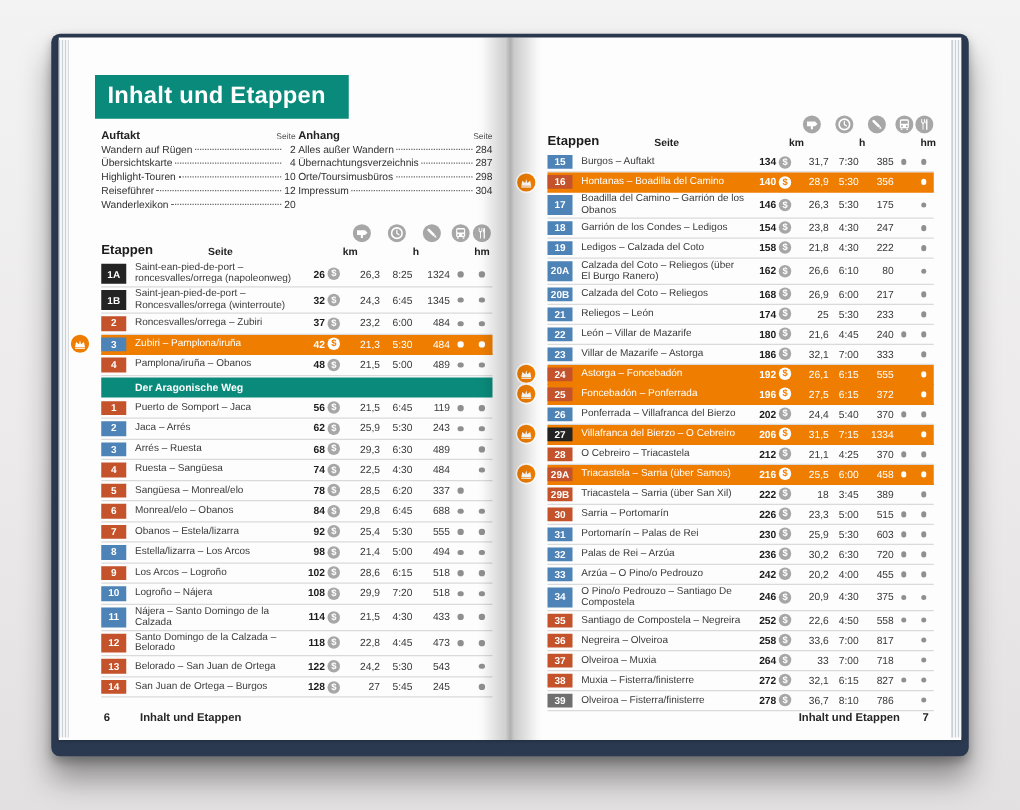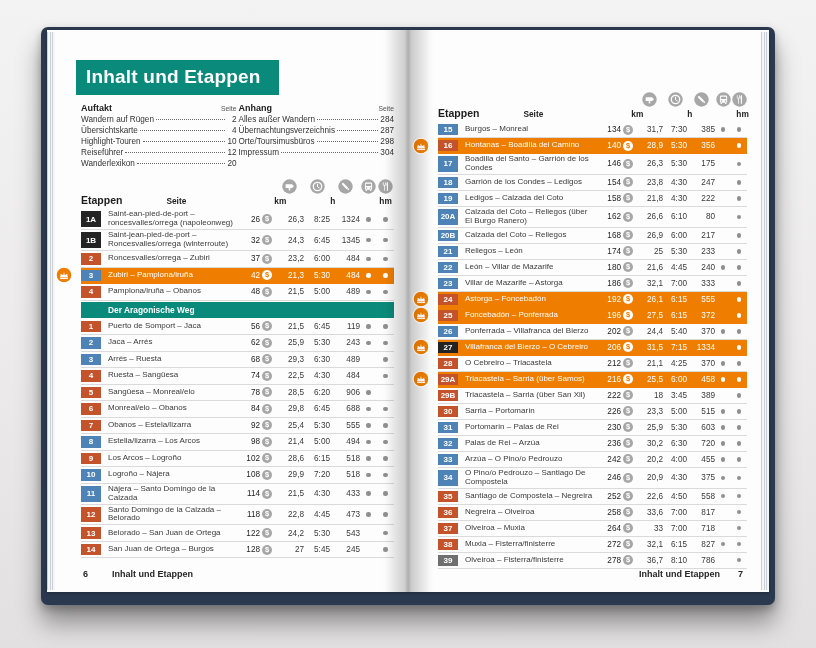--- a/index.html
+++ b/index.html
@@ -45,21 +45,21 @@
   .left-t .w-badge{width:20px;} .left-t .w-page{width:24px;} .left-t .w-ric{width:14px;}
   .left-t .w-km{width:30px;} .left-t .w-h{width:26px;} .left-t .w-hm{width:30px;}
   .left-t .w-bus{width:17px;} .left-t .w-eat{width:17px;}
   .right-t .w-badge{width:20px;} .right-t .w-page{width:22px;} .right-t .w-ric{width:14px;}
   .right-t .w-km{width:28px;} .right-t .w-h{width:24px;} .right-t .w-hm{width:28px;}
   .right-t .w-bus{width:16px;} .right-t .w-eat{width:16px;}
   .left-t{--rh:13.5px;} .right-t{--rh:13px;}
 
   .erow{display:flex;align-items:center;border-bottom:1px solid #dadada;min-height:var(--rh);padding:1px 0;position:relative;}
   .erow .name{flex:1;min-width:0;padding:0 3px 0 7px;font-size:8px;line-height:1.12;color:#3a3a3a;}
-  .erow .pnum{font-size:8.2px;font-weight:400;color:#1d1d1d;text-align:right;}
+  .erow .pnum{font-size:8.2px;font-weight:700;color:#1d1d1d;text-align:right;}
   .erow .val{font-size:8.2px;color:#3a3a3a;text-align:right;}
   .badge{align-self:stretch;margin:1px 0;display:flex;align-items:center;justify-content:center;color:#fff;font-weight:700;font-size:8px;}
   .c-rust{background:var(--c-rust);} .c-blue{background:var(--c-blue);}
   .c-black{background:var(--c-black);} .c-gray{background:var(--c-gray);}
   .ric{width:10px;height:10px;border-radius:50%;background:var(--icon-gray);color:#fff;font-size:7.5px;line-height:10px;text-align:center;font-weight:700;display:block;}
   .dot{width:4.5px;height:4.5px;border-radius:50%;background:#8f8f8f;display:block;}
   .sec{background:var(--teal);color:#fff;font-weight:700;font-size:8.4px;padding:3px 0 3px 27px;margin:1px 0;}
   .erow.hl{background:var(--orange);border-bottom-color:var(--orange);}
   .erow.hl .name,.erow.hl .val{color:#fff;}
   .erow.hl .pnum{color:#fff;}
@@ -377,21 +377,21 @@
             </div>
             <div class="erow">
               <div class="w-badge badge c-rust">5</div>
               <div class="name">Sangüesa – Monreal/elo</div>
               <div class="w-page pnum">78</div>
               <div class="w-ric cen">
                 <span class="ric">$</span>
               </div>
               <div class="w-km val">28,5</div>
               <div class="w-h val">6:20</div>
-              <div class="w-hm val">906</div>
+              <div class="w-hm val">337</div>
               <div class="w-bus cen">
                 <span class="dot"></span>
               </div>
               <div class="w-eat cen"></div>
             </div>
             <div class="erow">
               <div class="w-badge badge c-rust">6</div>
               <div class="name">Monreal/elo – Obanos</div>
               <div class="w-page pnum">84</div>
               <div class="w-ric cen">
@@ -613,21 +613,21 @@
               <div class="w-page lab">Seite</div>
               <div class="w-ric"></div>
               <div class="w-km lab">km</div>
               <div class="w-h lab">h</div>
               <div class="w-hm lab">hm</div>
               <div class="w-bus"></div>
               <div class="w-eat"></div>
             </div>
             <div class="erow">
               <div class="w-badge badge c-blue">15</div>
-              <div class="name">Burgos – Monreal</div>
+              <div class="name">Burgos – Auftakt</div>
               <div class="w-page pnum">134</div>
               <div class="w-ric cen">
                 <span class="ric">$</span>
               </div>
               <div class="w-km val">31,7</div>
               <div class="w-h val">7:30</div>
               <div class="w-hm val">385</div>
               <div class="w-bus cen">
                 <span class="dot"></span>
               </div>
@@ -652,21 +652,21 @@
               <div class="w-km val">28,9</div>
               <div class="w-h val">5:30</div>
               <div class="w-hm val">356</div>
               <div class="w-bus cen"></div>
               <div class="w-eat cen">
                 <span class="dot"></span>
               </div>
             </div>
             <div class="erow">
               <div class="w-badge badge c-blue">17</div>
-              <div class="name">Boadilla del Santo – Garrión de los Condes</div>
+              <div class="name">Boadilla del Camino – Garrión de los Obanos</div>
               <div class="w-page pnum">146</div>
               <div class="w-ric cen">
                 <span class="ric">$</span>
               </div>
               <div class="w-km val">26,3</div>
               <div class="w-h val">5:30</div>
               <div class="w-hm val">175</div>
               <div class="w-bus cen"></div>
               <div class="w-eat cen">
                 <span class="dot"></span>

